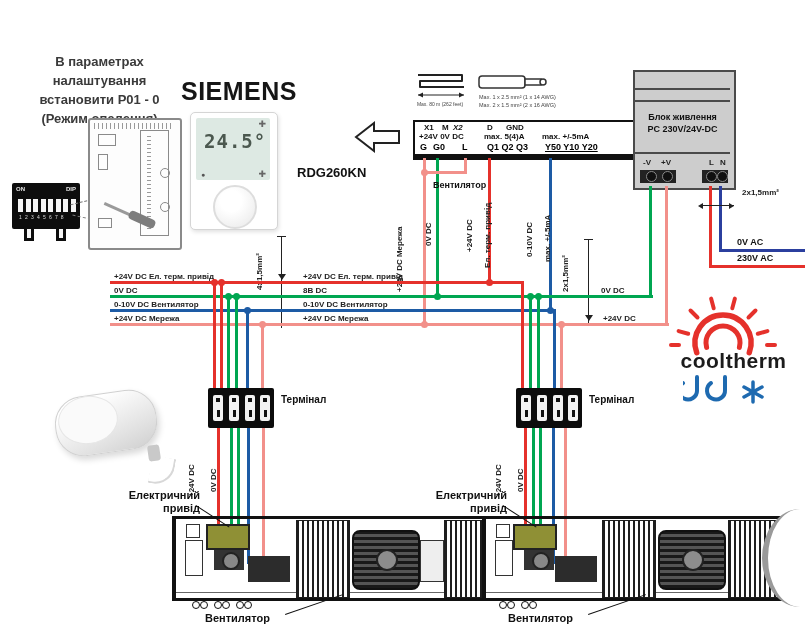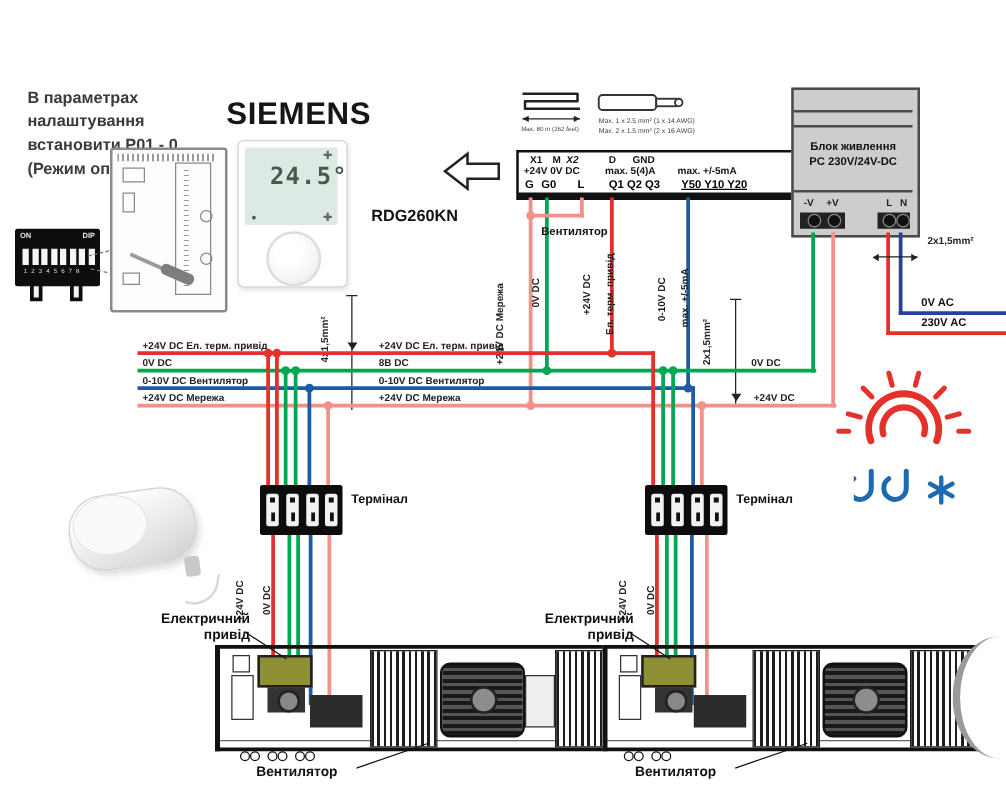--- a/index.html
+++ b/index.html
@@ -33,21 +33,21 @@
   .slot b{position:absolute;left:3.5px;bottom:4px;width:3px;height:7px;background:#111;}
   .foot{position:absolute;width:6px;height:6px;border:1.5px solid #111;border-radius:50%;background:#fff;}
   .cbox{position:absolute;border:1.5px solid #333;background:#fff;}
 </style>
 </head>
 <body>
 
 <div id="stage">
 
 
-  <div class="ab" style="left:22px;top:68px;width:155px;text-align:left;font-weight:700;font-size:13px;line-height:19px;color:#3a3a3a;">
+  <div class="ab" style="left:22px;top:52px;width:155px;text-align:center;font-weight:700;font-size:13px;line-height:19px;color:#3a3a3a;">
     <div>В параметрах</div>
     <div>налаштування</div>
     <div>встановити P01 - 0</div>
     <div>(Режим опалення)</div>
   </div>
 
   <div class="ab" style="left:181px;top:77px;font-size:25px;font-weight:700;letter-spacing:.5px;color:#161616;">SIEMENS</div>
 
   <div class="ab" style="left:12px;top:183px;width:68px;height:46px;background:#0d0d0d;border-radius:2px;">
     <span class="ab" style="left:4px;top:2px;font:700 6px/8px 'Liberation Sans',sans-serif;color:#e8e8e8;">ON</span>
@@ -77,21 +77,21 @@
     <div class="ab" style="left:70px;top:82px;width:8px;height:8px;border:1.5px solid #8a8a8a;border-radius:50%;"></div>
     <div class="ab" style="left:8px;top:14px;width:16px;height:10px;border:1.5px solid #8a8a8a;"></div>
     <div class="ab" style="left:8px;top:34px;width:8px;height:14px;border:1.5px solid #8a8a8a;"></div>
     <div class="ab" style="left:8px;top:98px;width:12px;height:8px;border:1.5px solid #8a8a8a;"></div>
   </div>
   <div class="ab" style="left:103px;top:208px;width:30px;height:3px;background:#9a9a9a;transform:rotate(24deg);"></div>
   <div class="ab" style="left:128px;top:215px;width:28px;height:9px;background:#7d7d7d;border-radius:4px;transform:rotate(24deg);"></div>
 
   <div class="ab" style="left:190px;top:112px;width:86px;height:116px;background:#fff;border:1.5px solid #d5d5d5;border-radius:5px;box-shadow:1px 2px 4px rgba(0,0,0,.12);">
     <div class="ab" style="left:5px;top:5px;width:74px;height:62px;background:var(--lcd);border-radius:2px;">
-      <span class="ab" style="left:20px;top:12px;font:700 19px/22px 'DejaVu Sans Mono',monospace;color:#4b584f;letter-spacing:1px;">24.5°</span>
+      <span class="ab" style="left:8px;top:12px;font:700 19px/22px 'DejaVu Sans Mono',monospace;color:#4b584f;letter-spacing:1px;">24.5°</span>
       <span class="ab" style="right:4px;top:1px;font-size:9px;color:#666;">✚</span>
       <span class="ab" style="right:4px;bottom:1px;font-size:9px;color:#666;">✚</span>
       <span class="ab" style="left:5px;bottom:2px;font-size:7px;color:#555;">●</span>
     </div>
     <div class="ab" style="left:22px;top:72px;width:40px;height:40px;border-radius:50%;border:2px solid #ddd;background:radial-gradient(circle at 40% 35%,#fff 30%,#e7e7e7);"></div>
   </div>
   <div class="ab lbl11" style="left:297px;top:166px;font-size:13px;">RDG260KN</div>
 
   <svg class="ab" style="left:352px;top:118px;" width="50" height="38">
     <polygon points="4,19 22,5 22,13 47,13 47,25 22,25 22,33" fill="#fff" stroke="#222" stroke-width="2"></polygon>
@@ -234,20 +234,21 @@
     <path d="M51.6,64.4 A17,17 0 1 1 84.4,64.4" fill="none" stroke="#e5312b" stroke-width="5" stroke-linecap="round"></path>
     <line x1="102.8" y1="50.7" x2="112.4" y2="48.1" stroke="#e5312b" stroke-width="4" stroke-linecap="round"></line>
     <line x1="93.5" y1="34.5" x2="100.5" y2="27.5" stroke="#e5312b" stroke-width="4" stroke-linecap="round"></line>
     <line x1="77.3" y1="25.2" x2="79.9" y2="15.6" stroke="#e5312b" stroke-width="4" stroke-linecap="round"></line>
     <line x1="58.7" y1="25.2" x2="56.1" y2="15.6" stroke="#e5312b" stroke-width="4" stroke-linecap="round"></line>
     <line x1="42.5" y1="34.5" x2="35.5" y2="27.5" stroke="#e5312b" stroke-width="4" stroke-linecap="round"></line>
     <line x1="33.2" y1="50.7" x2="23.6" y2="48.1" stroke="#e5312b" stroke-width="4" stroke-linecap="round"></line>
     <line x1="112" y1="62" x2="120" y2="62" stroke="#e5312b" stroke-width="4" stroke-linecap="round"></line>
     <line x1="16" y1="62" x2="24" y2="62" stroke="#e5312b" stroke-width="4" stroke-linecap="round"></line>
   </svg>
+  <div class="ab" style="left:662px;top:349px;width:143px;text-align:center;font-size:21px;font-weight:700;color:#1c1c1c;letter-spacing:.5px;">cooltherm</div>
   <svg class="ab" style="left:683px;top:375px;" width="100" height="40">
     <path d="M14,2 v13 a9,9 0 1 1 -14,-7" fill="none" stroke="#1e6ab0" stroke-width="4" stroke-linecap="round"></path>
     <path d="M42,2 v13 a9,9 0 1 1 -14,-7" fill="none" stroke="#1e6ab0" stroke-width="4" stroke-linecap="round"></path>
     <line x1="70" y1="7" x2="70" y2="27" stroke="#1e6ab0" stroke-width="3.5" stroke-linecap="round"></line>
     <line x1="61" y1="12" x2="79" y2="22" stroke="#1e6ab0" stroke-width="3.5" stroke-linecap="round"></line>
     <line x1="79" y1="12" x2="61" y2="22" stroke="#1e6ab0" stroke-width="3.5" stroke-linecap="round"></line>
   </svg>
 
   <div class="ab" style="left:208px;top:388px;width:66px;height:40px;background:#0c0c0c;border-radius:2px;">
     <div class="slot" style="left:5px;top:7px;">

